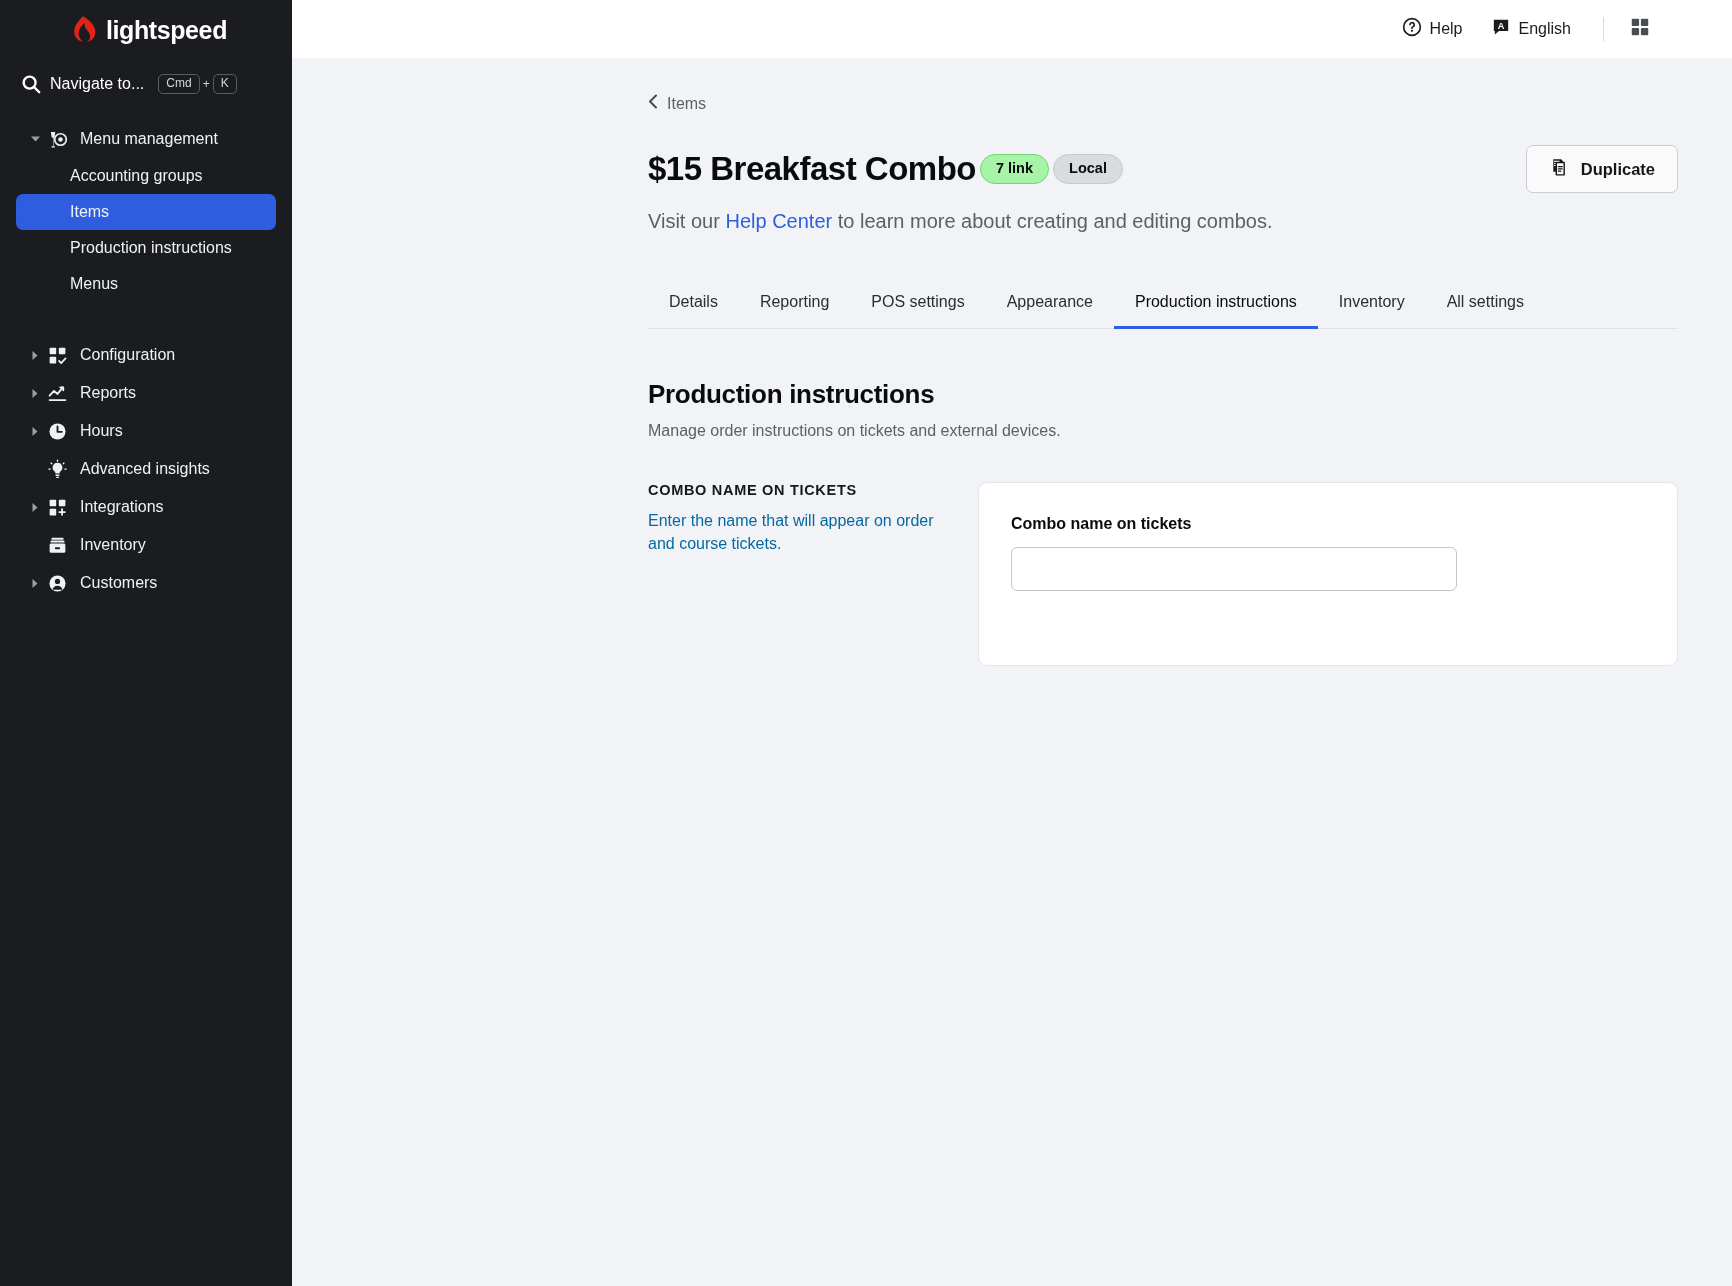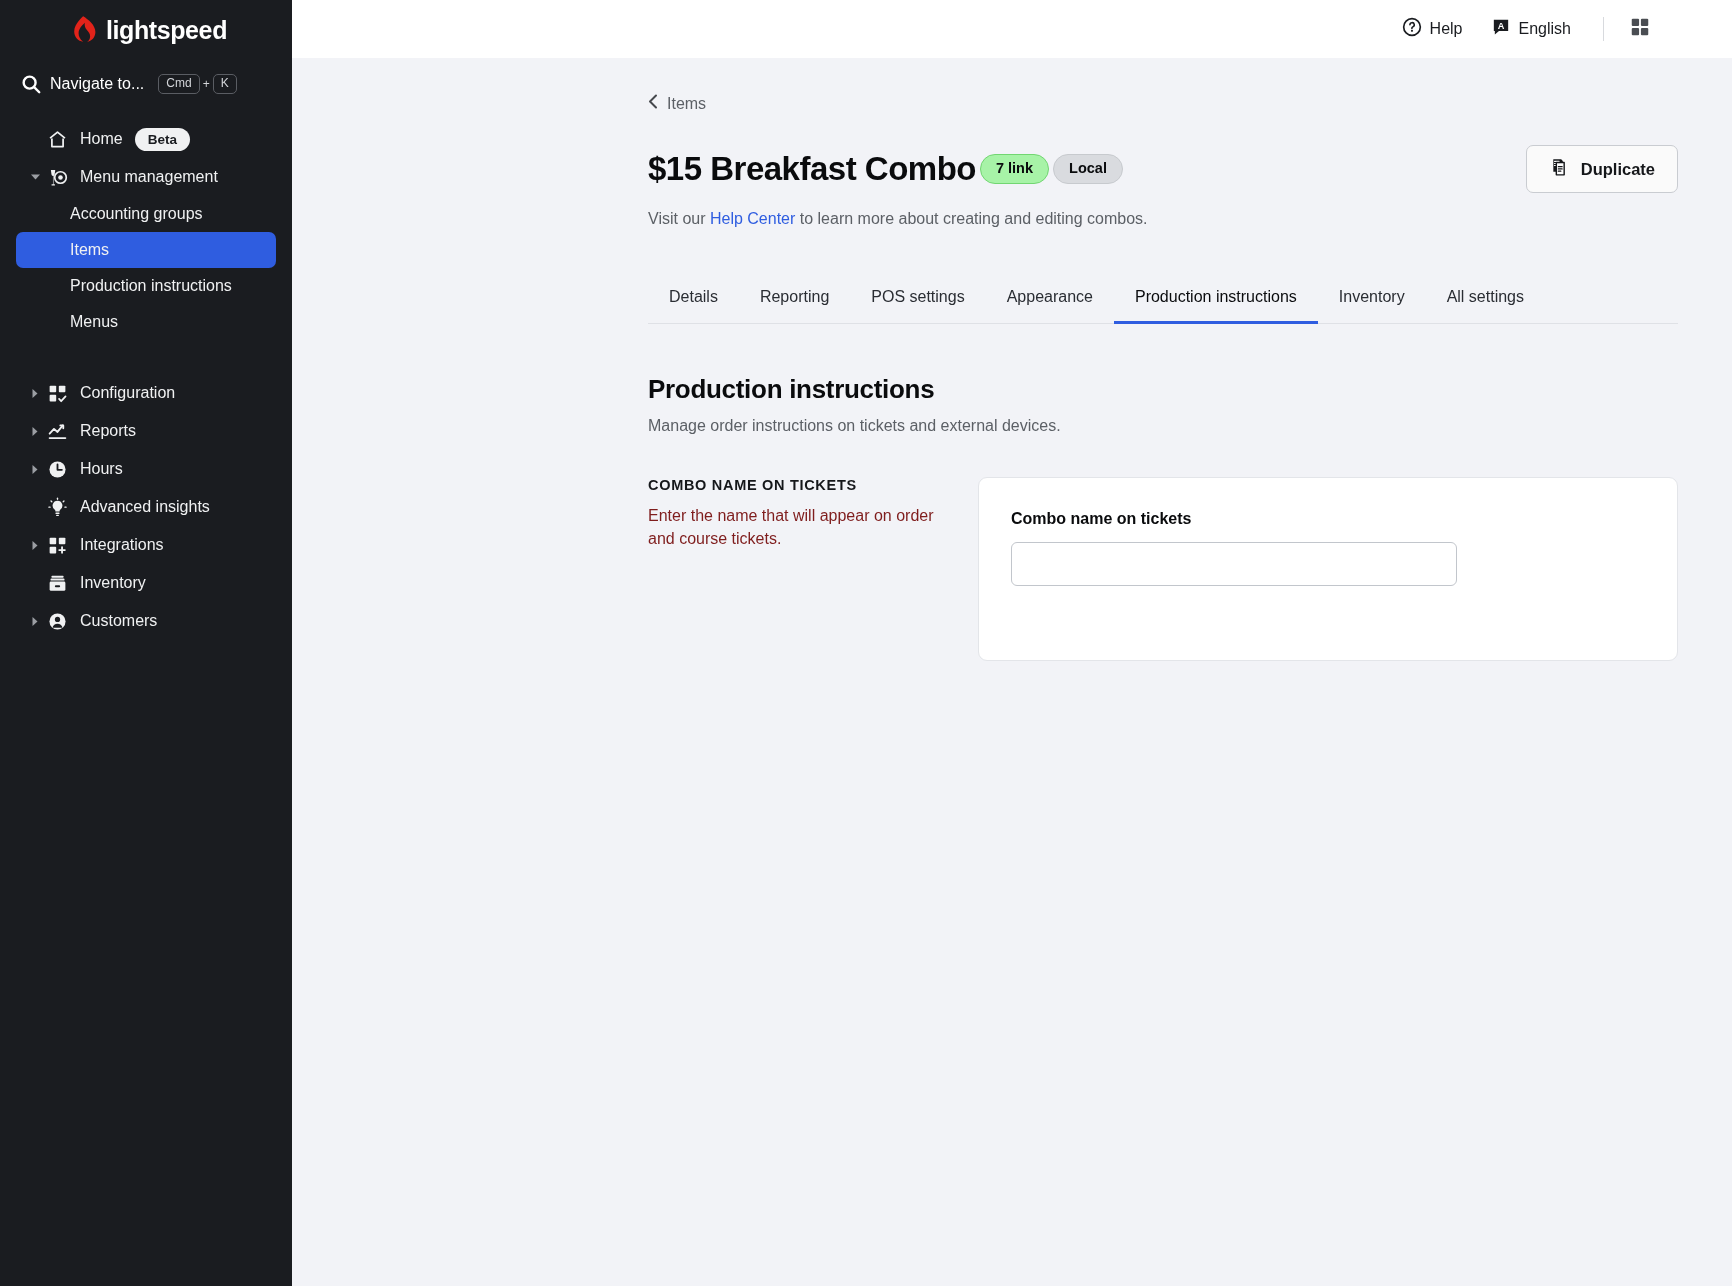--- a/index.html
+++ b/index.html
@@ -118,21 +118,21 @@
   .chip-green { background: #a7f3a7; border: 1px solid #72d672; color: #0a0b0d; }
   .chip-gray  { background: #d9dbdf; border: 1px solid #c7cace; color: #0a0b0d; }
 
   .btn-duplicate {
     display: flex; align-items: center; gap: 12px;
     background: #fafafa; border: 1px solid #c9ccd1; border-radius: 7px;
     padding: 11px 22px; font-size: 16.5px; font-weight: 600;
     color: #15171a; cursor: pointer; margin-right: 24px;
   }
 
-  .subtitle { margin-top: 17px; font-size: 16px; color: #5c6066; }
+  .subtitle { margin-top: 17px; font-size: 20px; color: #5c6066; }
   .subtitle a { color: #2f5de0; text-decoration: none; }
 
   .tabs {
     display: flex; align-items: flex-end; gap: 0;
     margin-top: 50px; border-bottom: 1px solid #dfe1e6;
     margin-right: 24px;
   }
   .tab {
     font-size: 16px; color: #2a2d33; padding: 10px 21px 15px;
     cursor: pointer; border-bottom: 3px solid transparent;
@@ -144,21 +144,21 @@
   .section-sub { margin-top: 12px; font-size: 16px; color: #5c6066; }
 
   .field-grid {
     display: flex; margin-top: 42px; gap: 0; align-items: flex-start;
   }
   .field-desc { width: 330px; flex: 0 0 330px; padding-right: 40px; }
   .field-desc-title {
     font-size: 14.5px; font-weight: 700; letter-spacing: 0.7px;
     color: #15171a; text-transform: uppercase;
   }
-  .field-desc-text { margin-top: 12px; font-size: 16px; color: #7f1d1d; line-height: 1.42; }
+  .field-desc-text { margin-top: 12px; font-size: 16px; color: #0369a1; line-height: 1.42; }
 
   .card {
     flex: 1 1 auto; background: #ffffff; border: 1px solid #e3e5e9;
     border-radius: 9px; padding: 32px 32px 34px; margin-right: 24px;
     min-height: 184px;
   }
   .card-label { font-size: 16px; font-weight: 700; color: #0a0b0d; }
   .card-input {
     margin-top: 14px; width: 446px; height: 44px;
     border: 1px solid #c2c6cc; border-radius: 6px; background: #fff;
@@ -196,31 +196,20 @@
       <span class="navsearch-label">Navigate to...</span>
       <span class="kbd-wrap">
         <span class="kbd">Cmd</span>
         <span class="kbd-plus">+</span>
         <span class="kbd">K</span>
       </span>
     </div>
 
     <nav class="nav">
 
-      <div class="nav-row">
-        <span class="caret"></span>
-        <span class="nav-ico">
-          <svg width="21" height="21" viewBox="0 0 24 24" fill="none" stroke="#f0f1f2" stroke-width="2" stroke-linejoin="round">
-            <path d="M3.5 10.5 12 3.5l8.5 7"></path>
-              <path d="M5.6 10.8V20h12.8v-9.2"></path>
-          </svg>
-        </span>
-        <span class="nav-label">Home</span>
-        <span class="badge-beta">Beta</span>
-      </div>
 
       <div class="nav-row">
         <span class="caret">
           <svg width="11" height="8" viewBox="0 0 11 8">
               <path d="M1 1.5 5.5 6.5 10 1.5z" fill="#9b9ea3"></path>
             </svg>
         </span>
         <span class="nav-ico">
           <svg width="22" height="21" viewBox="0 0 24 24" fill="none">
             <path d="M5 3.5h5l-.7 5.2A1.9 1.9 0 0 1 8 10.3v9.4h1.6v1.3H5.8v-1.3h1.6v-9.4A1.9 1.9 0 0 1 5.7 8.7z" fill="#f0f1f2"></path>

